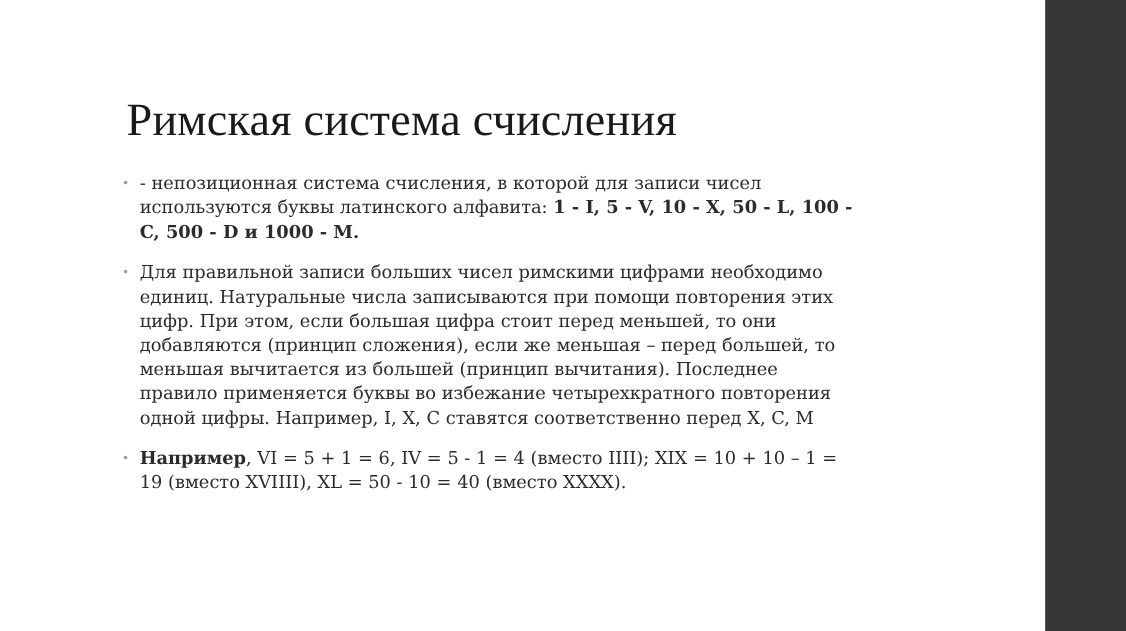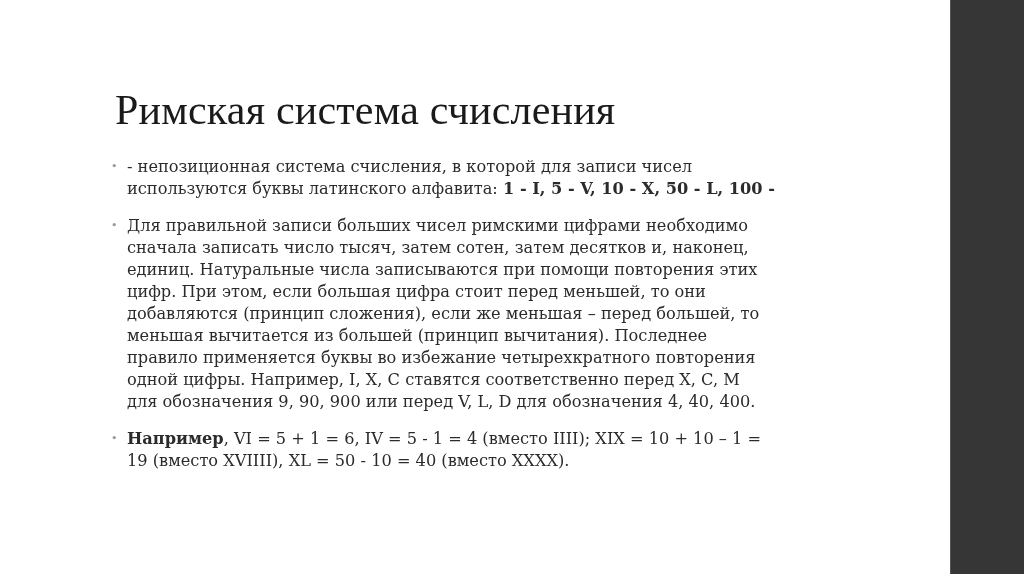--- a/index.html
+++ b/index.html
@@ -45,33 +45,32 @@
 <body>
 
 <div class="slide">
   <div class="title">Римская система счисления</div>
 
   <ul class="bullets">
     <li class="bullet">
       <span class="dot">•</span>
       <span class="line"><span>- непозиционная система счисления, в которой для записи чисел</span></span>
       <span class="line"><span>используются буквы латинского алфавита: </span><span class="b-u">1 - I, 5 - V, 10 - X, 50 - L, 100 -</span></span>
+      <span class="line"><span class="b-u">C, 500 - D и 1000 - M.</span></span>
     </li>
 
     <li class="bullet">
       <span class="dot">•</span>
       <span class="line">Для правильной записи больших чисел римскими цифрами необходимо</span>
-      <span class="line">сначала записать число тысяч, затем сотен, затем десятков и, наконец,</span>
       <span class="line">единиц. Натуральные числа записываются при помощи повторения этих</span>
       <span class="line">цифр. При этом, если большая цифра стоит перед меньшей, то они</span>
       <span class="line">добавляются (принцип сложения), если же меньшая – перед большей, то</span>
       <span class="line">меньшая вычитается из большей (принцип вычитания). Последнее</span>
       <span class="line">правило применяется буквы во избежание четырехкратного повторения</span>
       <span class="line">одной цифры. Например, I, X, C ставятся соответственно перед X, C, M</span>
-      <span class="line">для обозначения 9, 90, 900 или перед V, L, D для обозначения 4, 40, 400.</span>
     </li>
 
     <li class="bullet">
       <span class="dot">•</span>
       <span class="line"><span class="b-u">Например</span><span>, VI = 5 + 1 = 6, IV = 5 - 1 = 4 (вместо IIII); XIX = 10 + 10 – 1 =</span></span>
       <span class="line"><span>19 (вместо XVIIII), XL = 50 - 10 = 40 (вместо XXXX).</span></span>
     </li>
   </ul>
 </div>
 

